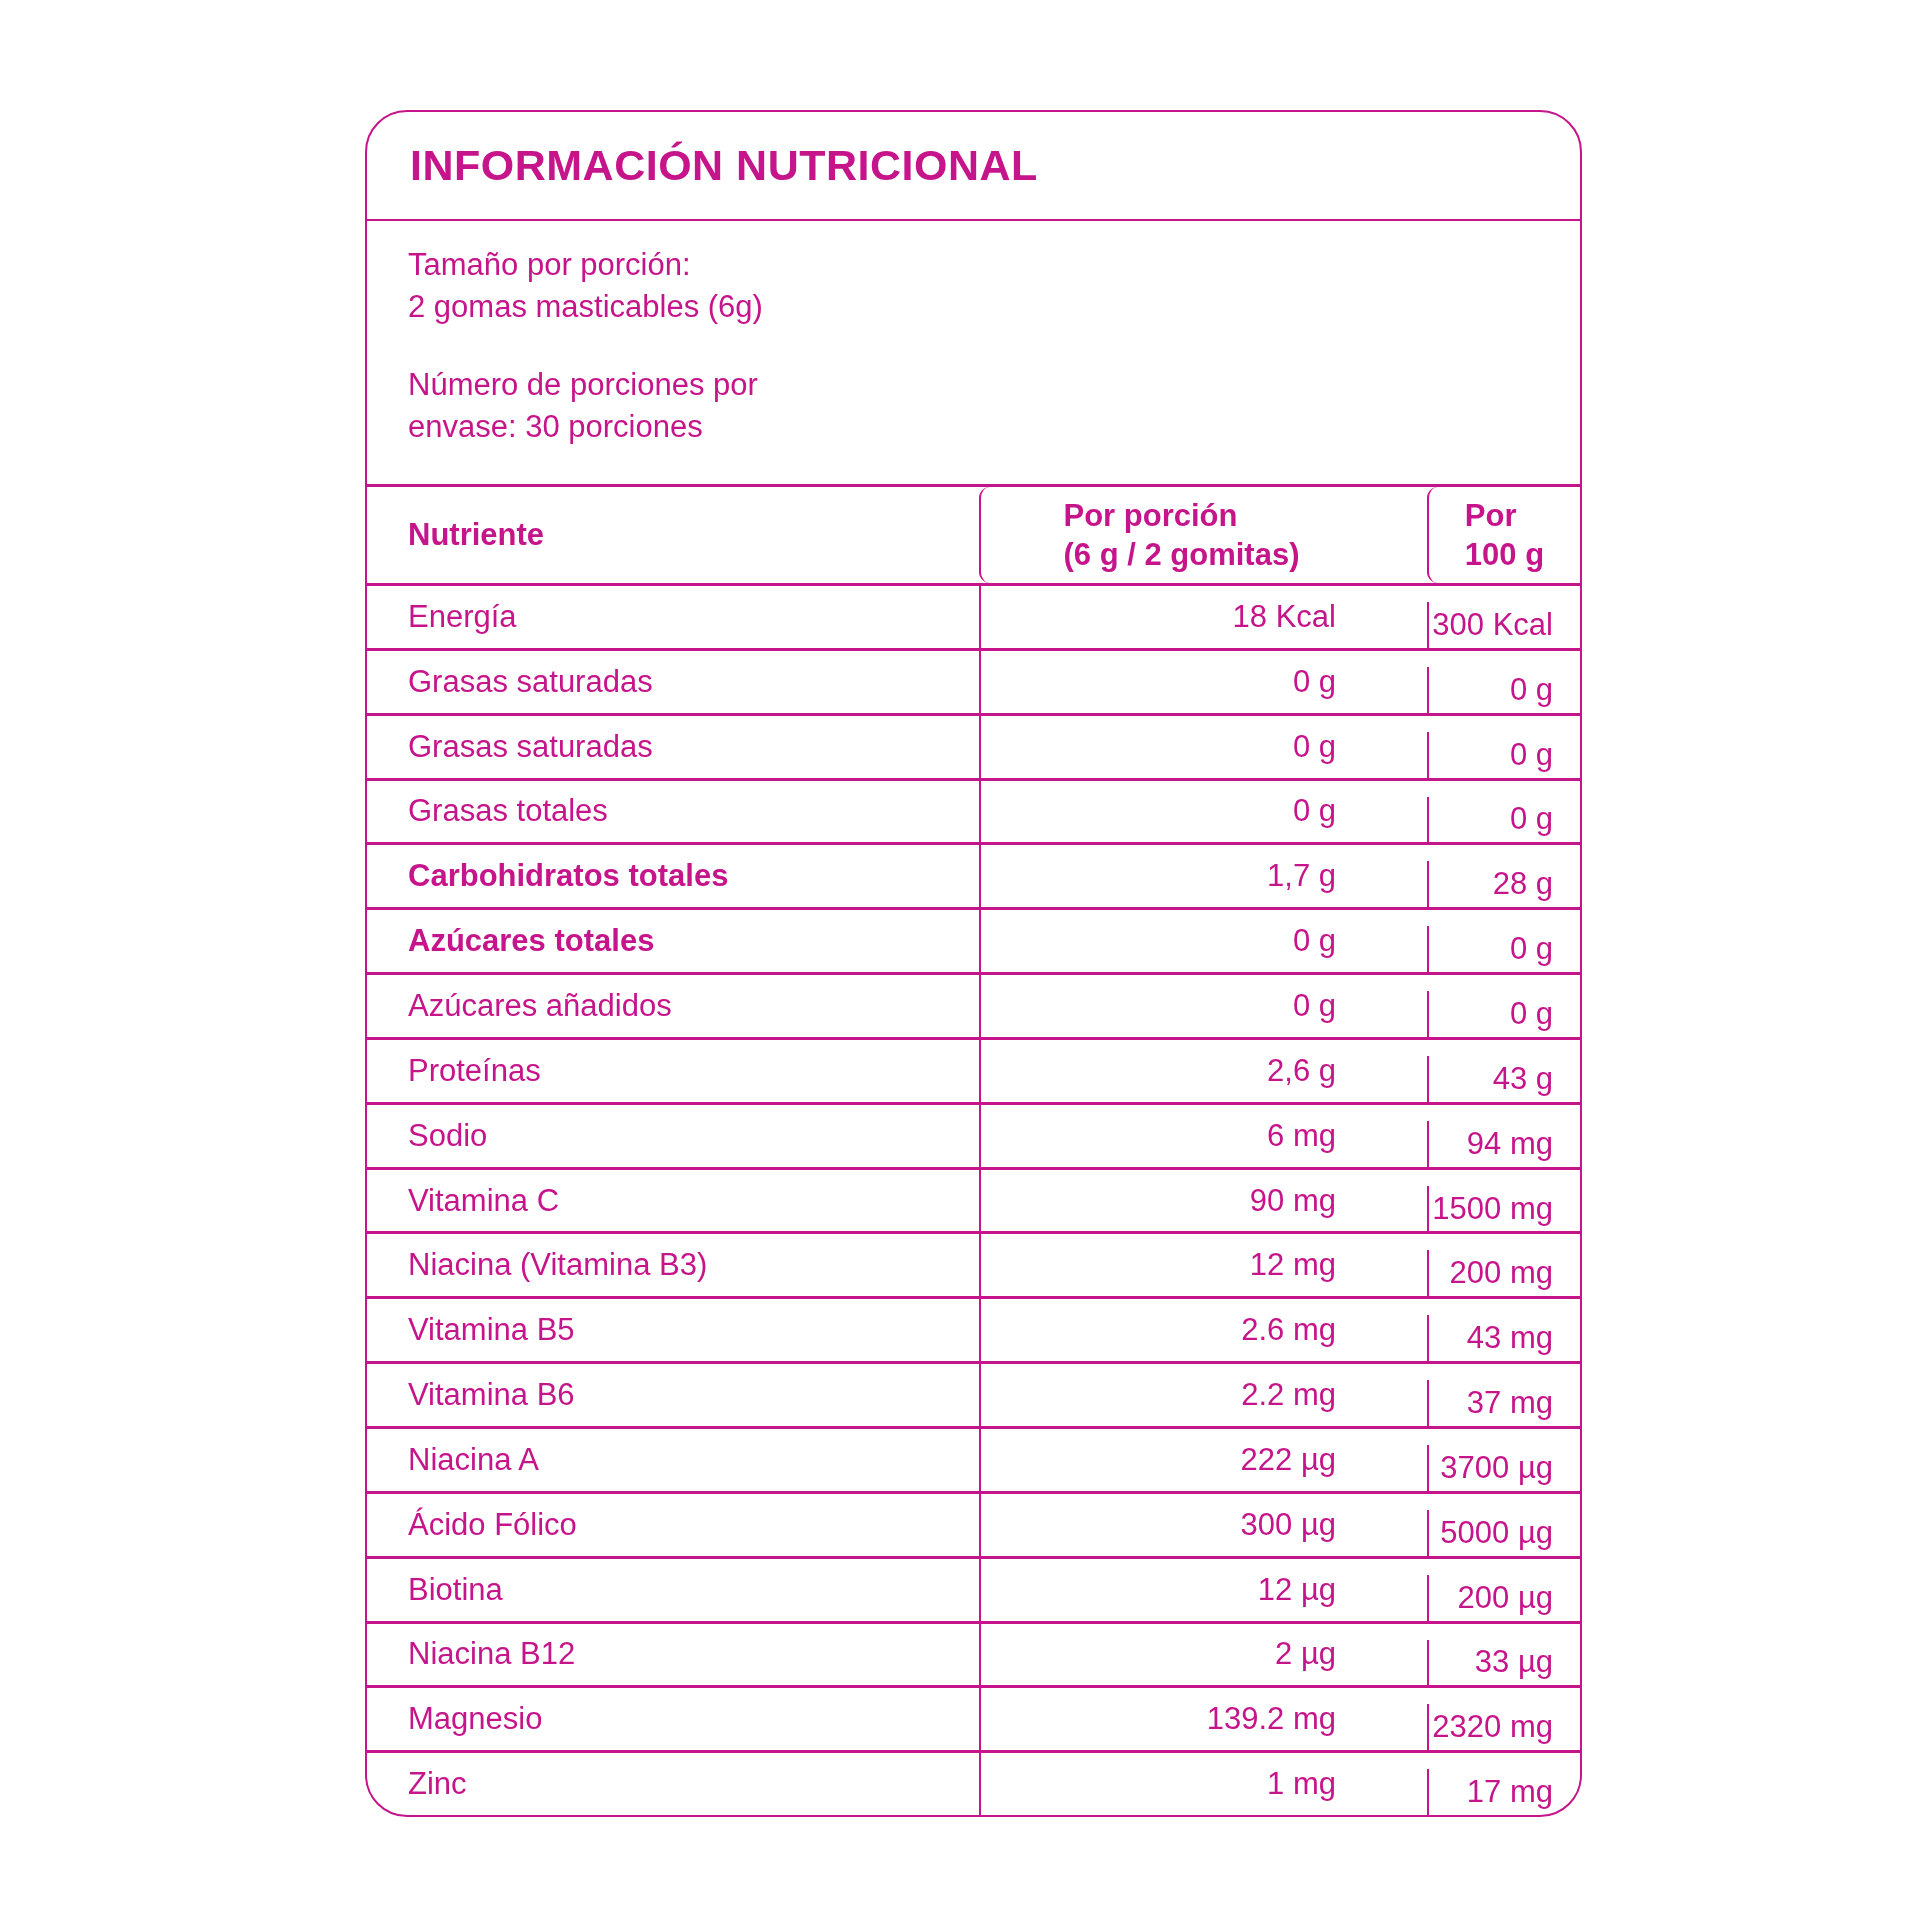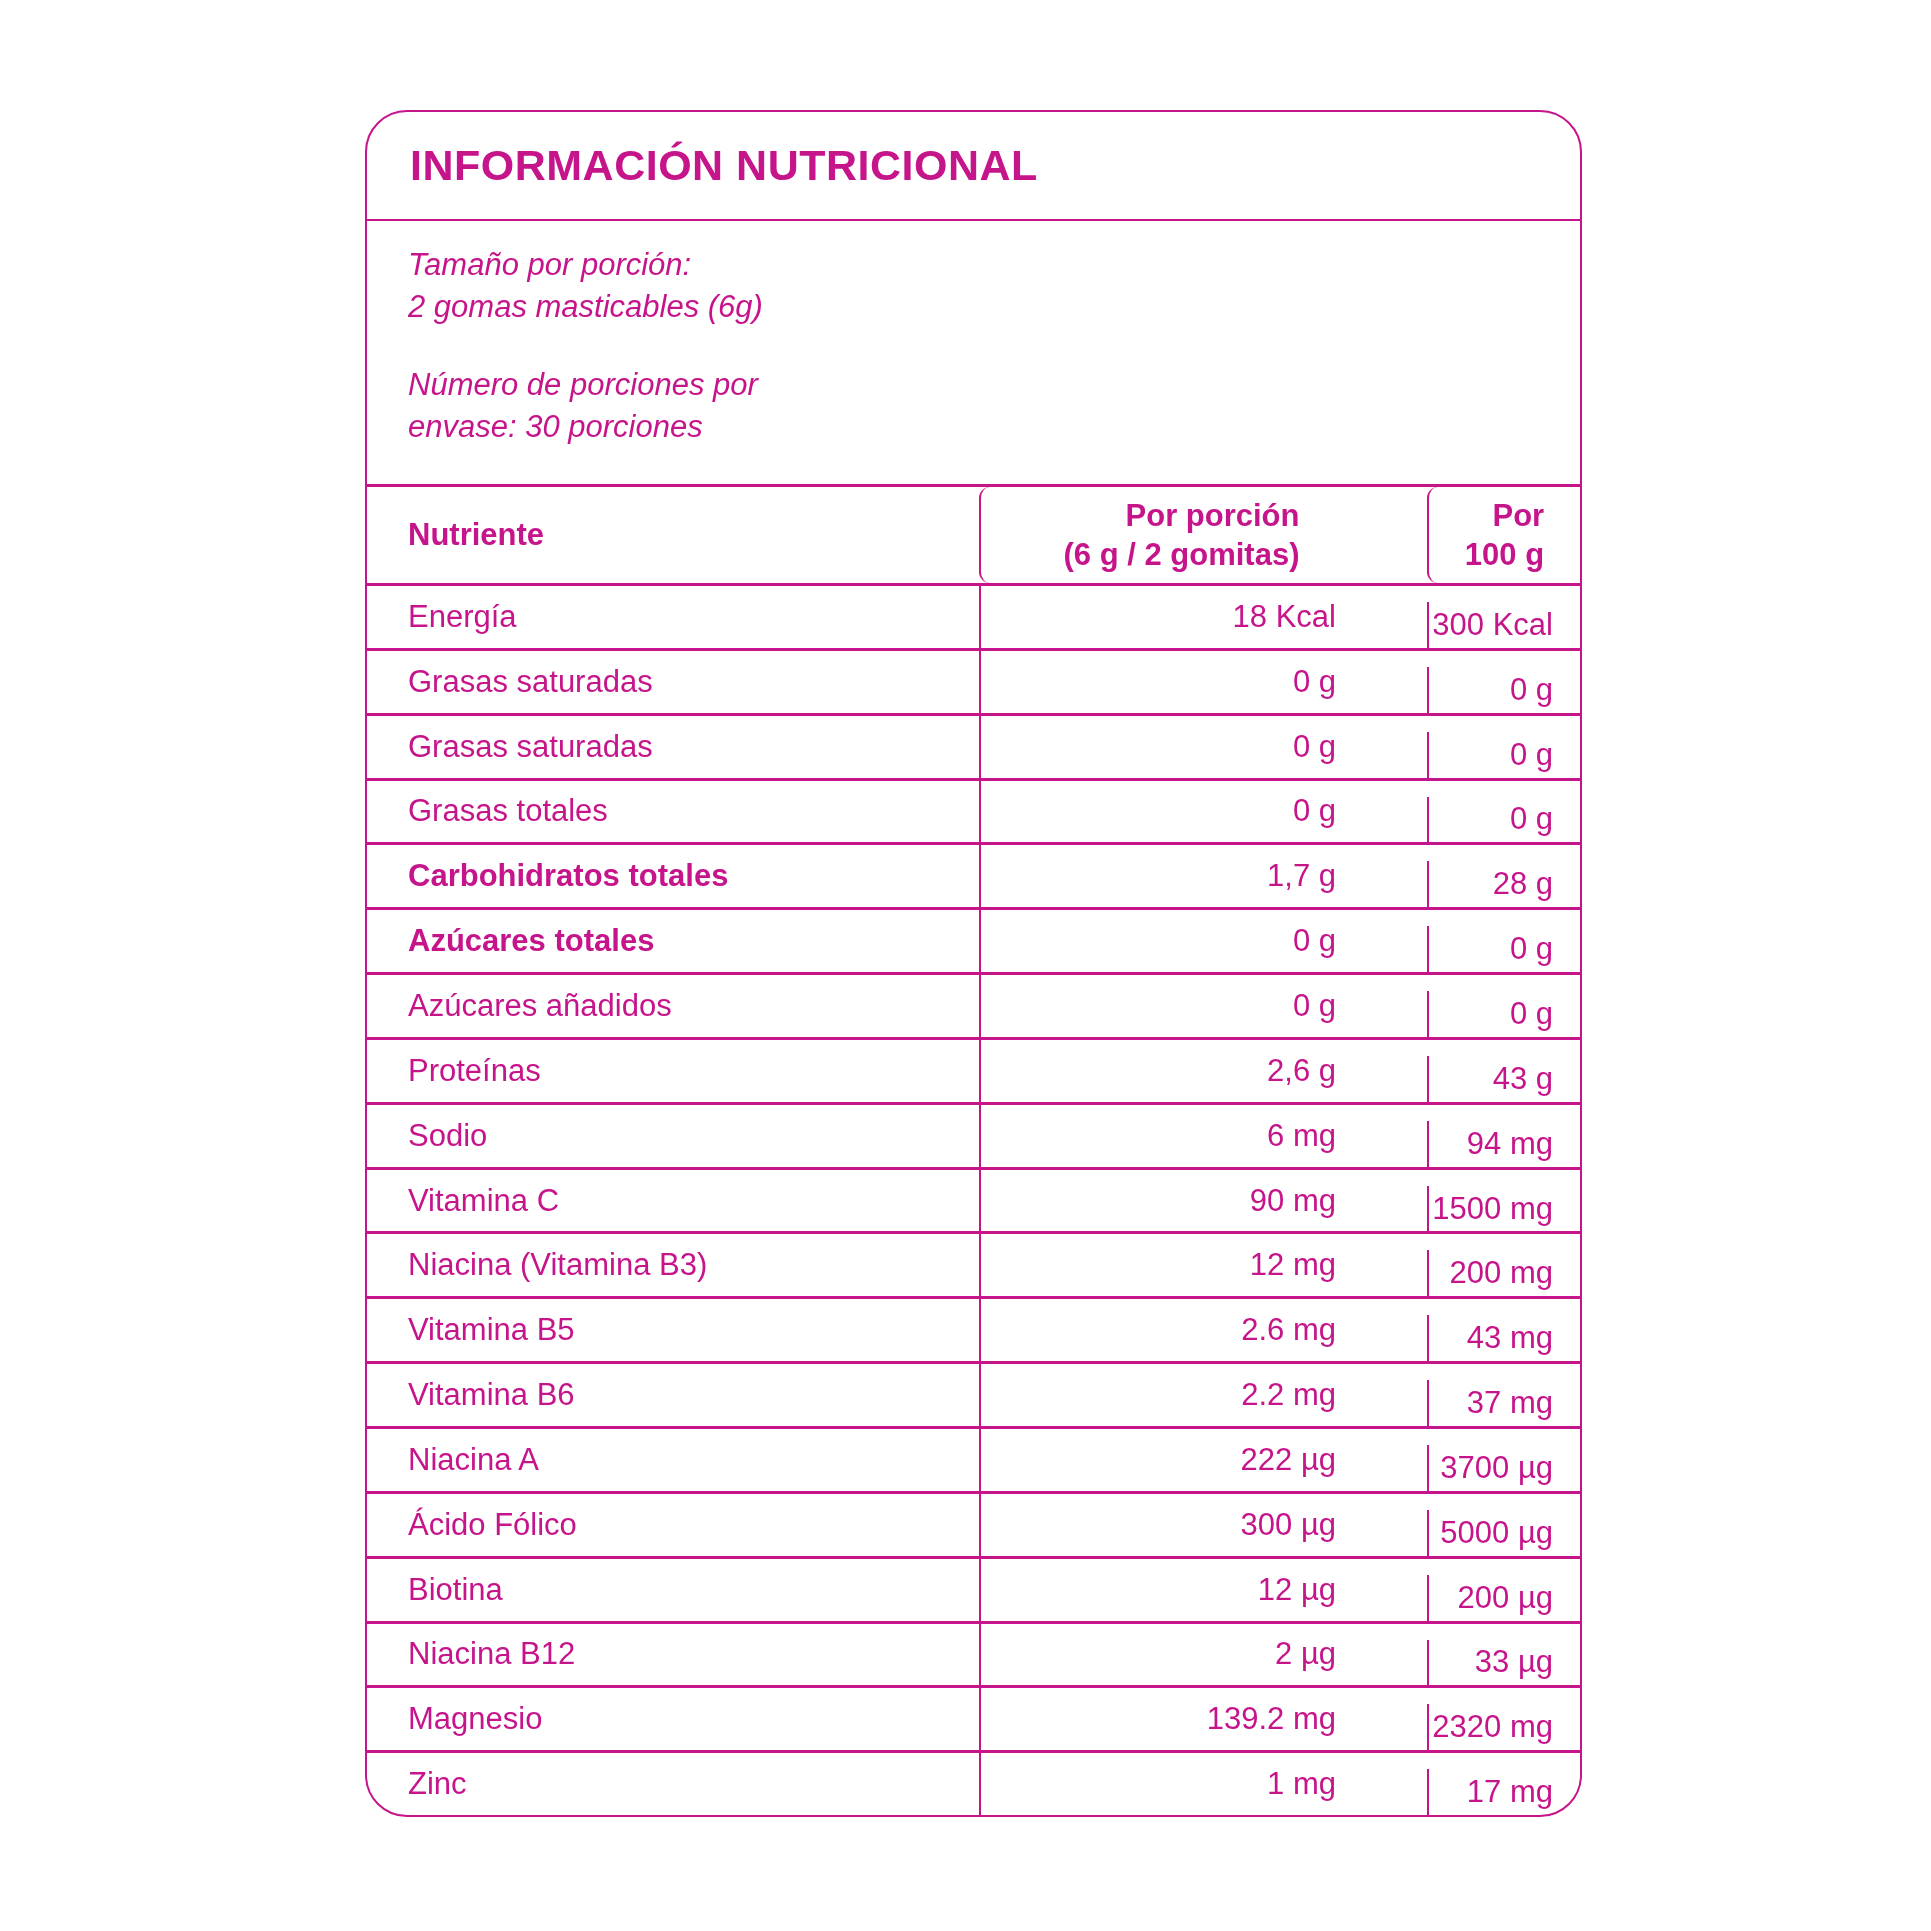--- a/index.html
+++ b/index.html
@@ -20,29 +20,29 @@
     display:flex; align-items:center; padding:0 43px;
   }
   .title-section h1{
     margin:0; font-size:43px; font-weight:700; letter-spacing:0.5px;
   }
   
   .serving-section{
     flex:0 0 246px; border-bottom:3.9px solid var(--accent);
     padding:23px 43px 0 41px; font-size:31px; line-height:42px;
   }
-  .serving-par{ margin:0 0 36px 0;font-style:italic; }
+  .serving-par{ margin:0 0 36px 0; }
   
   .grid-row{ display:grid; grid-template-columns:567px 403px 1fr;gap:45px; }
   .header-row{
     flex:0 0 99px; border-bottom:3.9px solid var(--accent);
     font-weight:700; font-size:31px;
   }
   .hcell{ display:flex; align-items:center; }
-  .hcell.center{ justify-content:center; text-align:right; line-height:39px;border-radius:11px; }
+  .hcell.center{ justify-content:center; text-align:left; line-height:39px;border-radius:11px; }
   .hc1{ padding-left:41px; }
   .vline{ border-left:2.9px solid var(--accent); }
   .table-body{ flex:1 1 auto; display:flex; flex-direction:column;border-radius:28px; }
   .trow{
     flex:1 1 0; border-bottom:3.9px solid var(--accent); font-size:31px;
   }
   .trow:last-child{ border-bottom:none; }
   .cell{ display:flex; align-items:center; min-width:0; }
   .c1{ padding-left:41px; }
   .c2{ justify-content:flex-end; padding-right:46px;text-align:right; }

